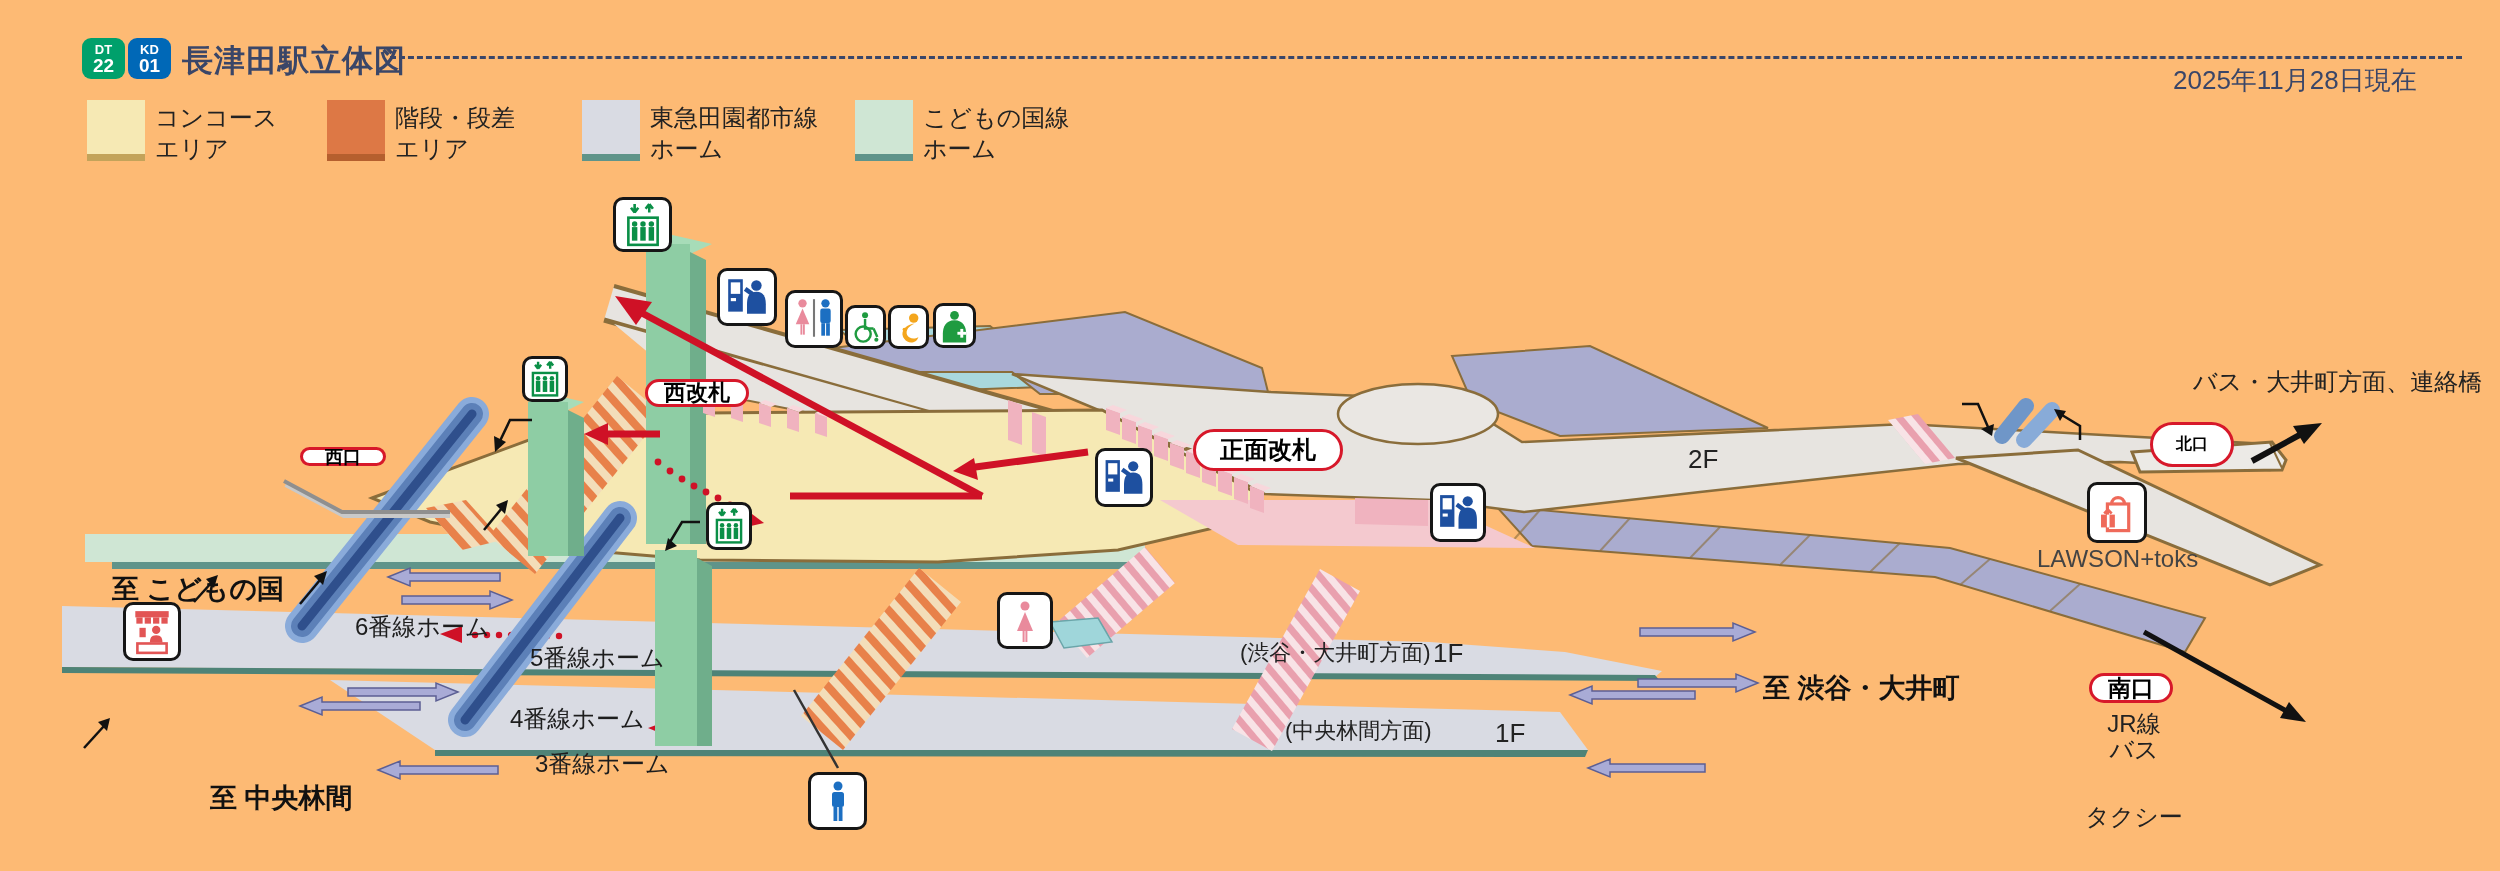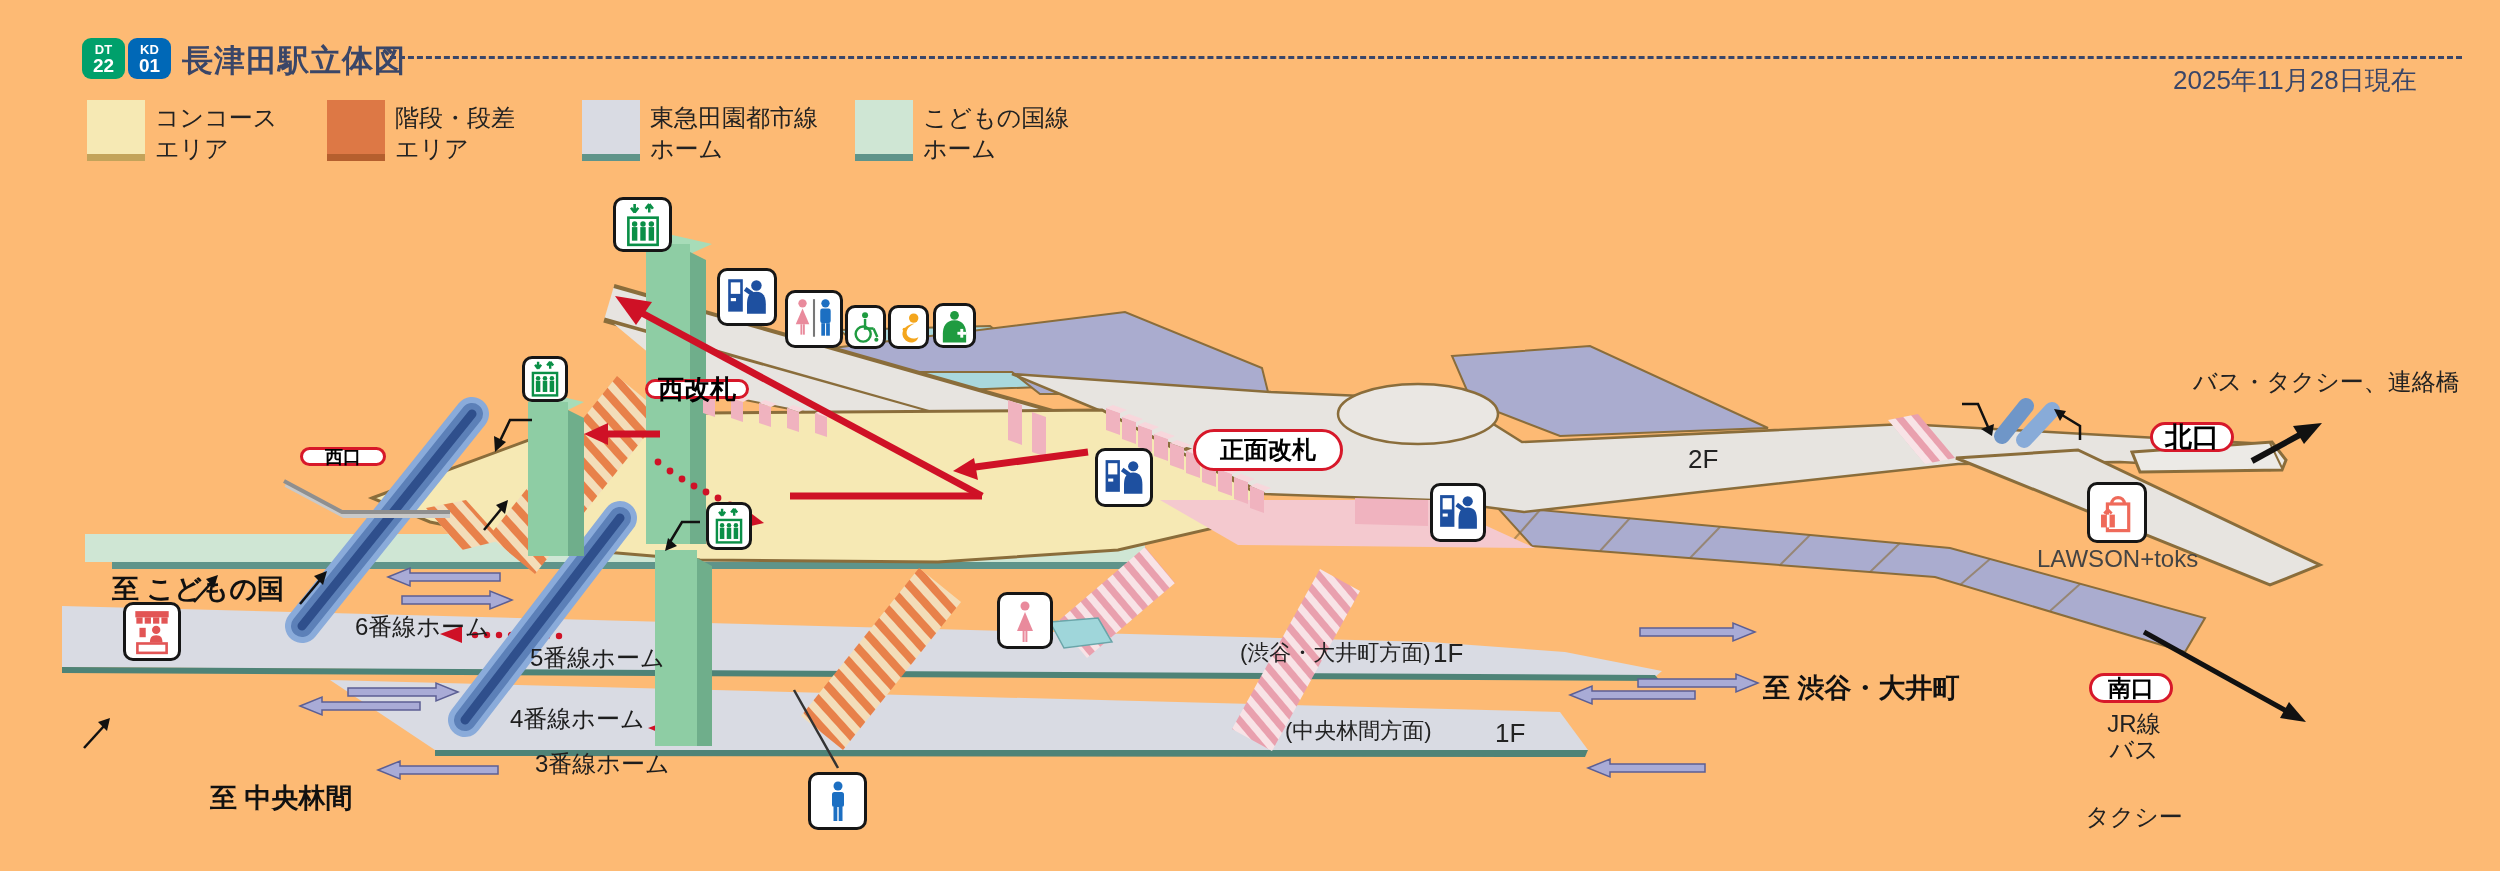--- a/index.html
+++ b/index.html
@@ -264,38 +264,38 @@
     <div>東急田園都市線</div>
       <div>ホーム</div>
   </div>
   <div class="abs sw" style="left:855px;top:100px;background:#cfe6d4;border-bottom:7px solid #5f948a"></div>
   <div class="abs lgl" style="left:923px;top:102px">
     <div>こどもの国線</div>
       <div>ホーム</div>
   </div>
 
   <div class="abs pill" style="left:300px;top:447px;width:86px;height:19px;font-size:18px">西口</div>
-  <div class="abs pill" style="left:2150px;top:422px;width:84px;height:30px;font-size:27px">北口</div>
+  <div class="abs pill" style="left:2150px;top:422px;width:84px;height:45px;font-size:16px">北口</div>
   <div class="abs pill" style="left:2089px;top:673px;width:84px;height:30px;font-size:23px">南口</div>
-  <div class="abs pill" style="left:645px;top:379px;width:104px;height:20px;font-size:26px">西改札</div>
+  <div class="abs pill" style="left:645px;top:379px;width:104px;height:28px;font-size:22px">西改札</div>
   <div class="abs pill" style="left:1193px;top:429px;width:150px;height:42px;font-size:24px">正面改札</div>
 
   <div class="abs t dest" style="left:112px;top:571px">至 こどもの国</div>
   <div class="abs t plat" style="left:355px;top:611px">6番線ホーム</div>
   <div class="abs t plat" style="left:530px;top:642px">5番線ホーム</div>
   <div class="abs t plat" style="left:510px;top:703px">4番線ホーム</div>
   <div class="abs t plat" style="left:535px;top:748px">3番線ホーム</div>
   <div class="abs t dest" style="left:210px;top:780px">至 中央林間</div>
   <div class="abs t dest" style="left:1763px;top:670px">至 渋谷・大井町</div>
   <div class="abs t small" style="left:1240px;top:638px">(渋谷・大井町方面)</div>
   <div class="abs t floor" style="left:1433px;top:638px">1F</div>
   <div class="abs t small" style="left:1285px;top:716px">(中央林間方面)</div>
   <div class="abs t floor" style="left:1495px;top:718px">1F</div>
   <div class="abs t floor" style="left:1688px;top:444px">2F</div>
-  <div class="abs t note" style="left:2193px;top:366px">バス・タクシー、連絡橋</div>
+  <div class="abs t note" style="left:2193px;top:366px">バス・大井町方面、連絡橋</div>
   <div class="abs t shop" style="left:2037px;top:545px">LAWSON+toks</div>
   <div class="abs t note" style="left:2134px;top:708px;transform:translateX(-50%)">JR線</div>
   <div class="abs t note" style="left:2134px;top:734px;transform:translateX(-50%)">バス</div>
   <div class="abs t note" style="left:2134px;top:801px;transform:translateX(-50%)">タクシー</div>
 
   <div class="abs icbox" style="left:613px;top:197px;width:59px;height:55px">
     <svg width="44" height="46" viewBox="0 0 40 44">
         <g stroke="#0a8f47" stroke-width="2.5" fill="none">
       <path d="M12,2 v8 M12,10 l-3.5,-4.5 M12,10 l3.5,-4.5 M26,10 v-8 M26,2 l-3.5,4.5 M26,2 l3.5,4.5"></path>
       <rect x="6" y="15" width="28" height="26"></rect>

